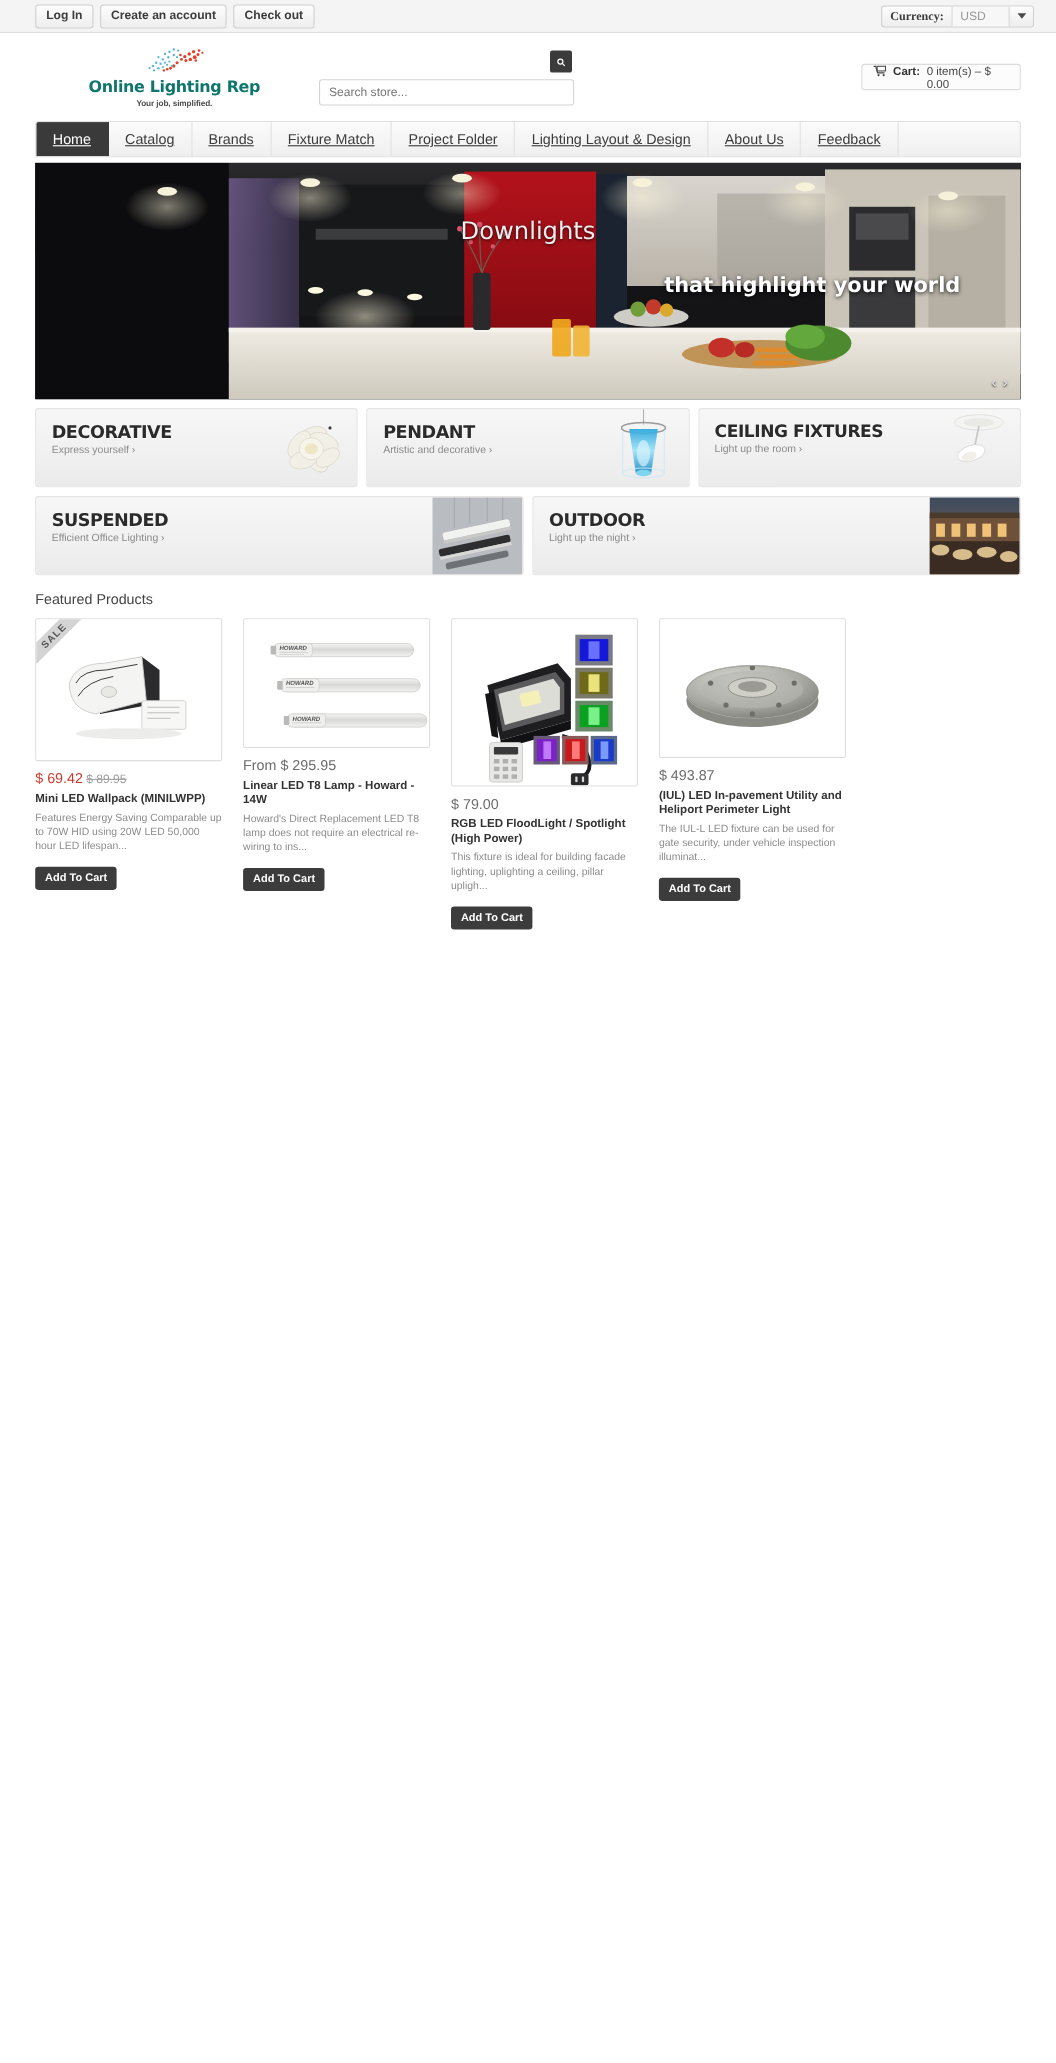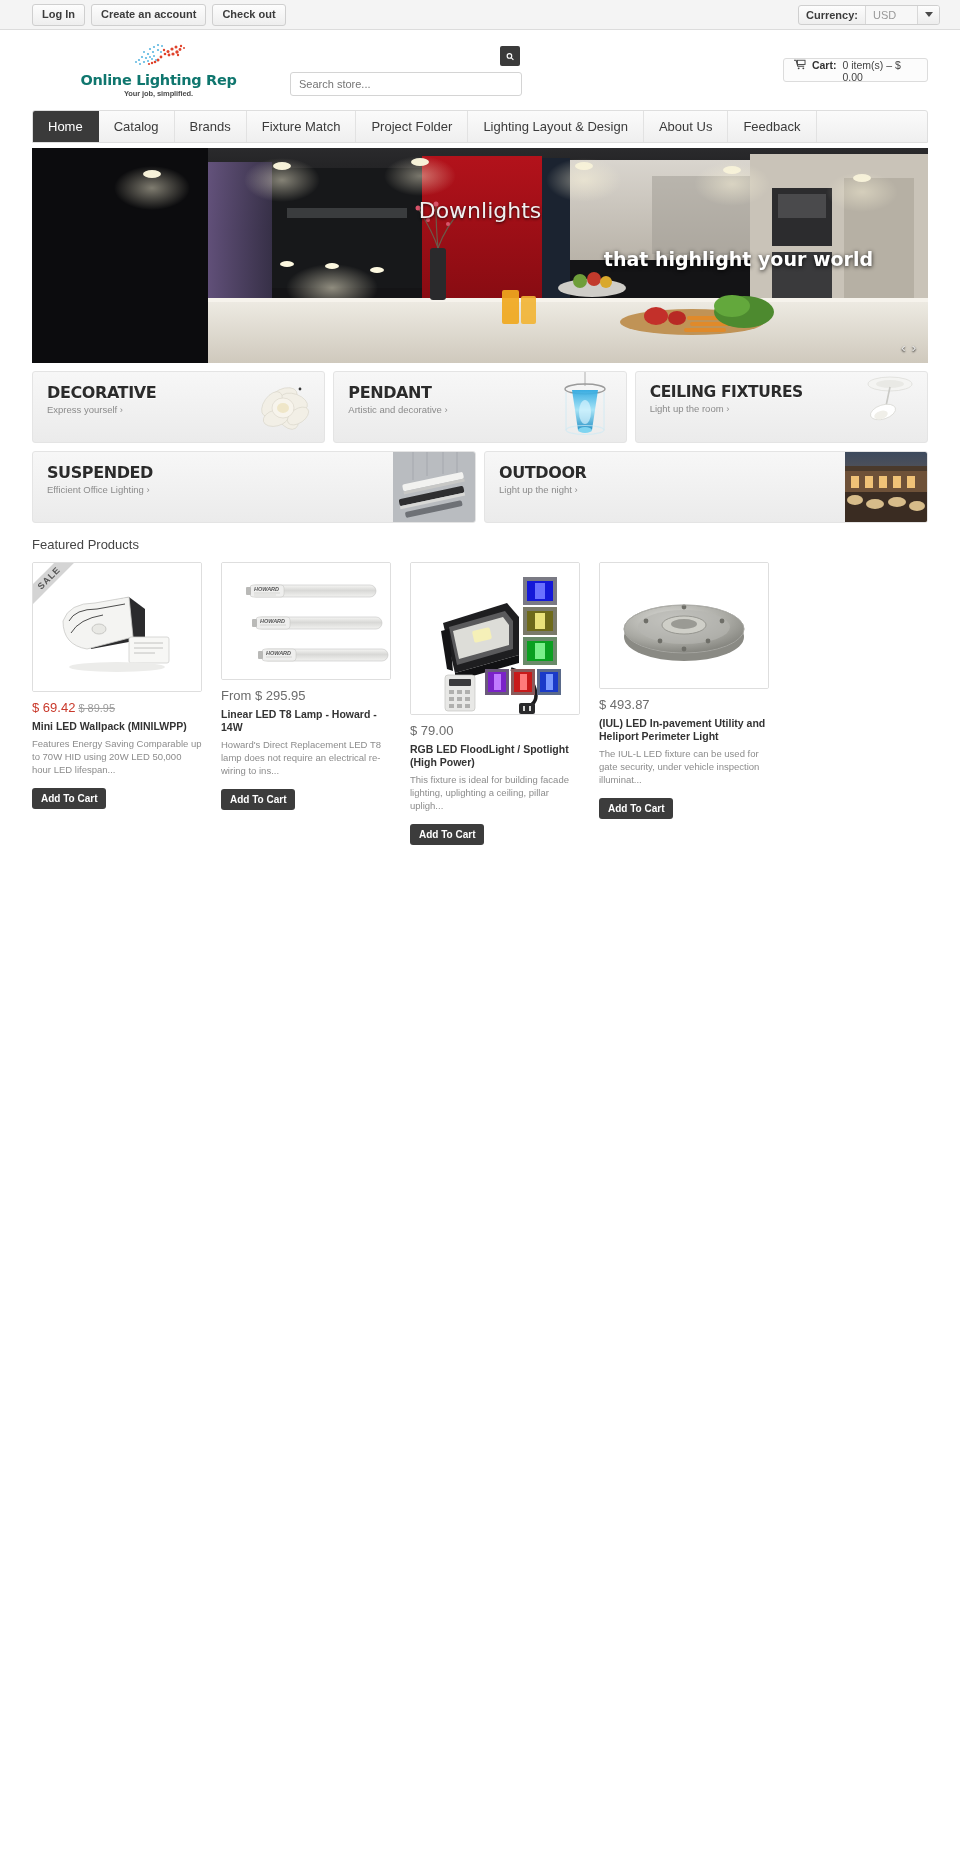--- a/index.html
+++ b/index.html
@@ -43,21 +43,21 @@
     display:flex;
     align-items:center;
     background:linear-gradient(#fdfdfd,#eeeeee);
     border:1px solid #cfcfcf;
     border-radius:3px;
     height:20px;
     overflow:hidden;
   }
   .cur-label {
     font-size:11px; font-weight:bold; color:#3c3c3c;
-    padding:0 7px; line-height:18px;
+    padding:0 7px; line-height:18px;font-family:Liberation Serif, serif;
   }
   .cur-value {
     font-size:11px; color:#999;
     background:#f7f7f7;
     border-left:1px solid #d8d8d8;
     padding:0 16px 0 7px;
     line-height:18px;
     min-width:52px;
   }
   .cur-arrow {
@@ -133,20 +133,21 @@
     overflow:hidden;
   }
   .nav-item {
     display:flex; align-items:center;
     padding:11px 15px;
     font-size:13px;
     color:#3b3b3b;
     border-right:1px solid #e2e2e2;
     cursor:pointer;
     white-space:nowrap;
+    text-decoration:underline;
   }
   .nav-item.active {
     background:#3a3a3a; color:#fff;
     border-right:1px solid #3a3a3a;
   }
 
   
   .hero {
     margin:5px 32px 0;
     height:215px;

